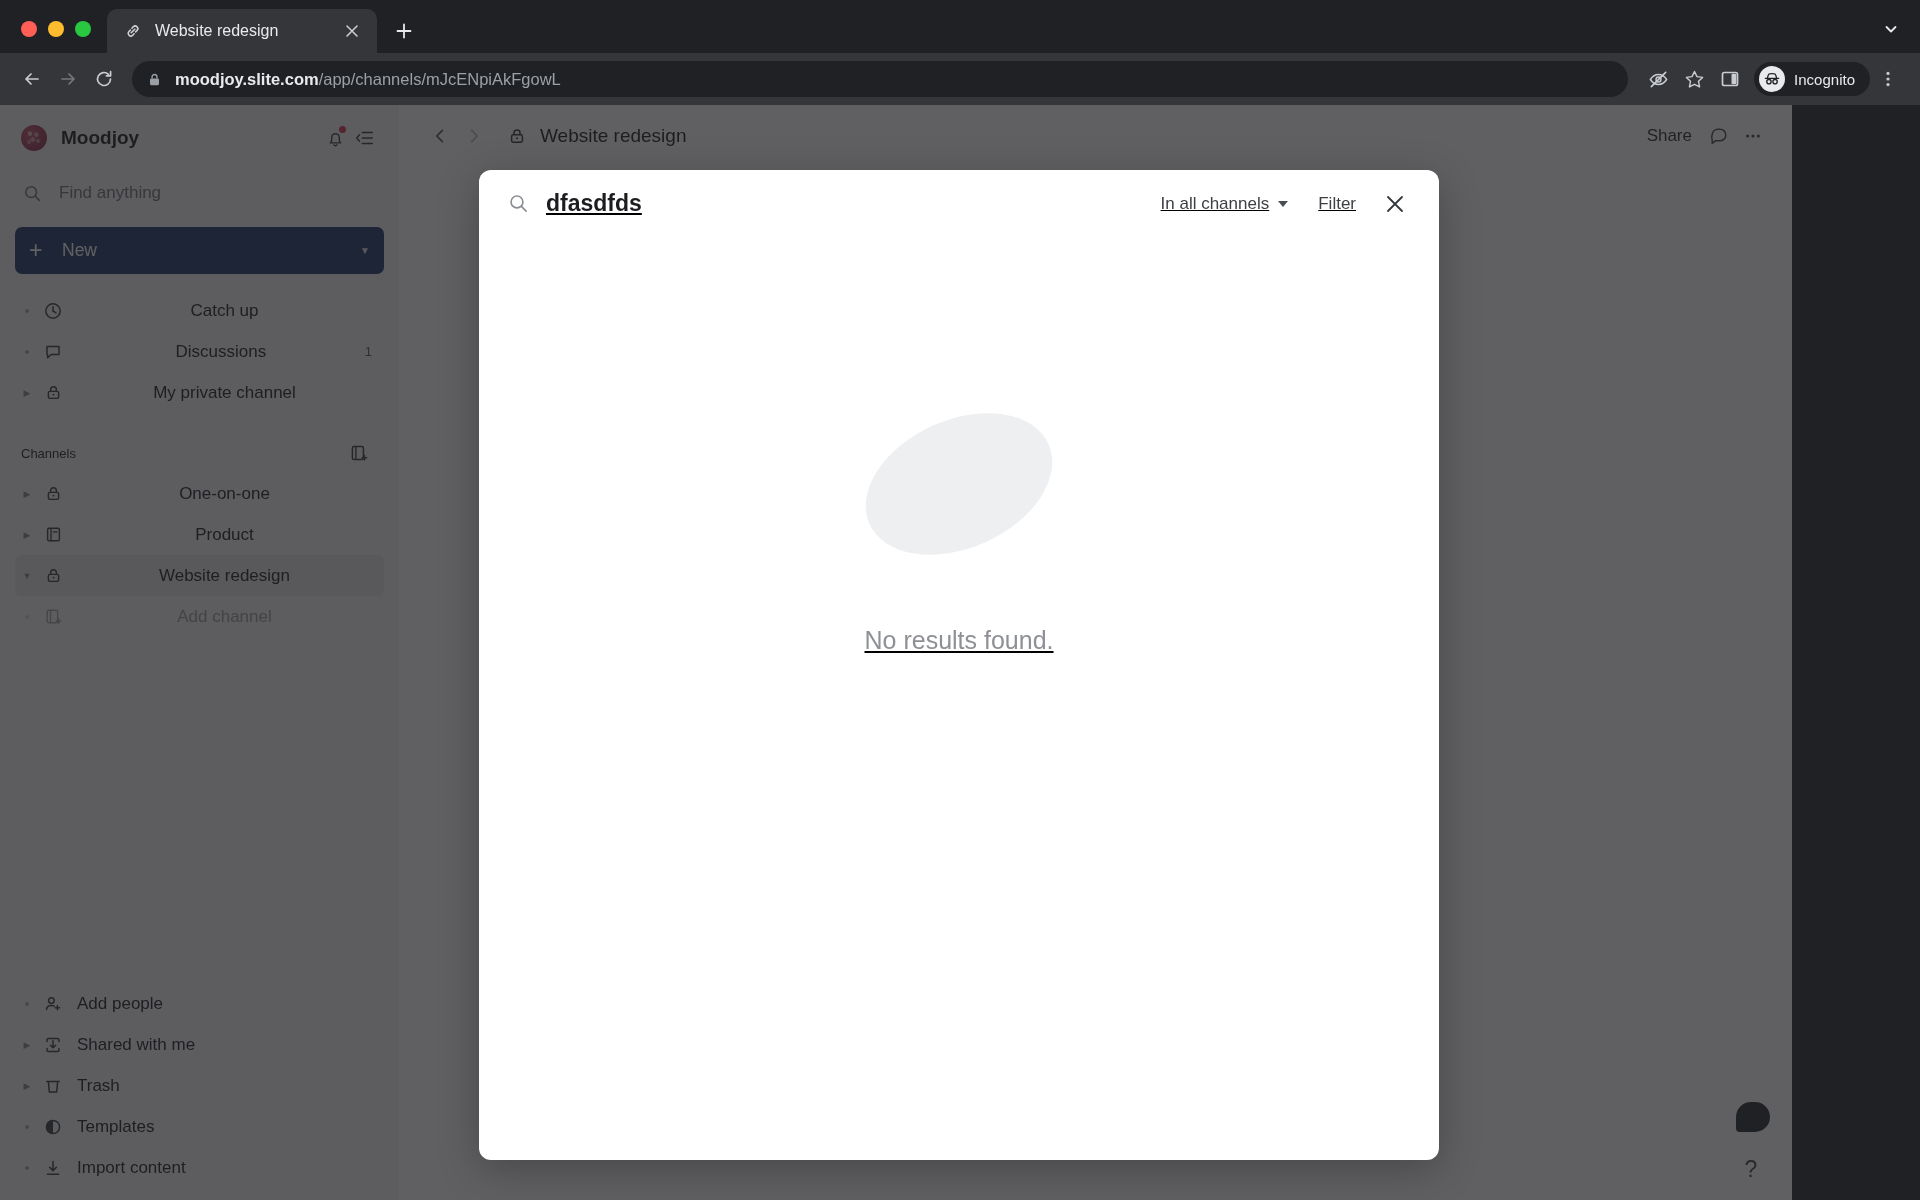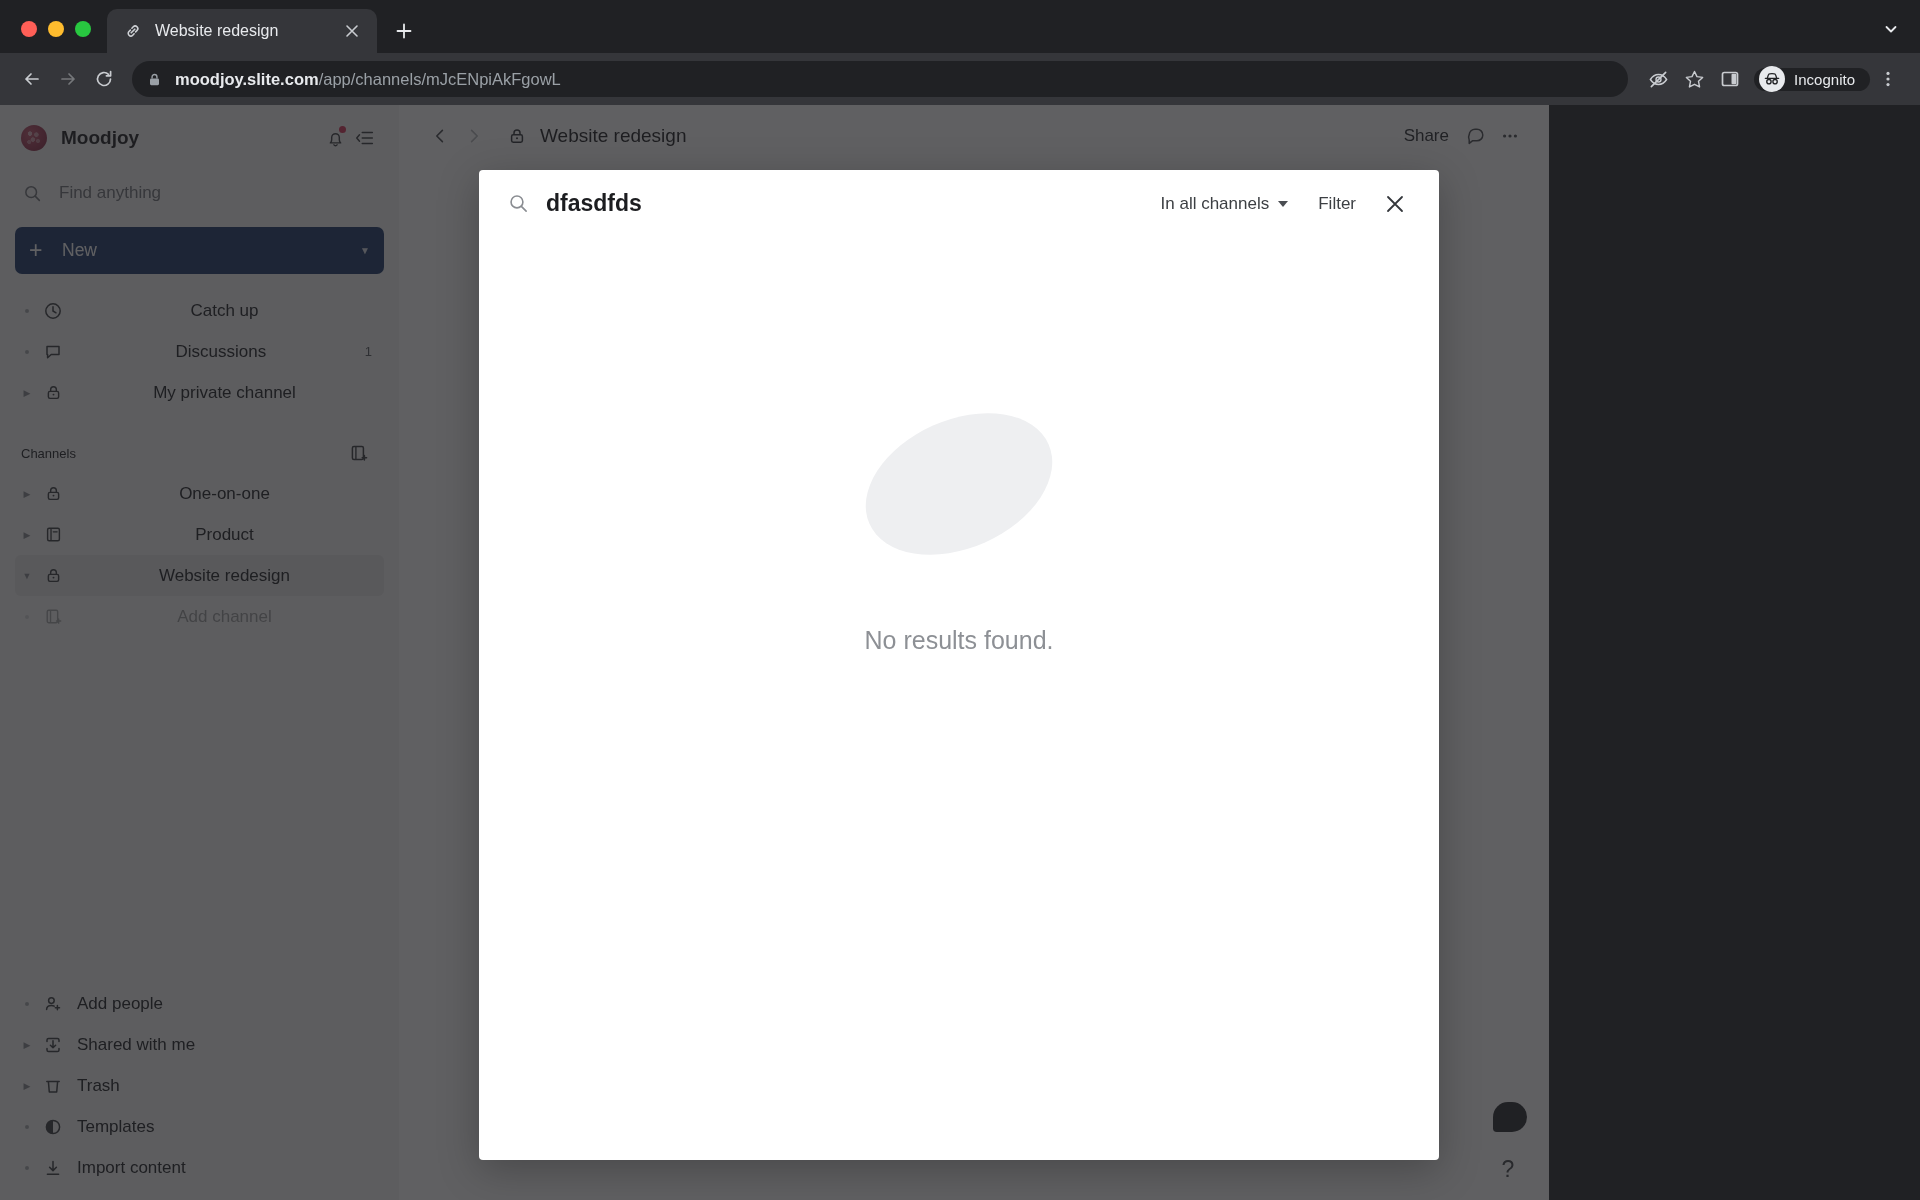--- a/index.html
+++ b/index.html
@@ -76,33 +76,33 @@
     padding: 0 15px;
     min-width: 0;
   }
   .omnibox .lockwrap { display: flex; align-items: center; color: #9aa0a6; margin-right: 13px; }
   .url { font-size: 16.5px; white-space: nowrap; overflow: hidden; }
   .url .host { color: #e8eaed; font-weight: bold; }
   .url .path { color: #9aa0a6; }
   .incognito-pill {
     display: flex; align-items: center; gap: 9px;
     background: #202124; border-radius: 18px;
-    height: 23px; padding: 0 15px 0 5px; margin-left: 6px;
+    height: 34px; padding: 0 15px 0 5px; margin-left: 6px;
   }
   .incog-avatar {
     width: 26px; height: 26px; border-radius: 50%;
     background: #e8eaed; display: flex;
     align-items: center; justify-content: center;
   }
   .incog-label { color: #e8eaed; font-size: 15px; }
 
   
   .app {
     position: absolute; left: 0; top: 105px;
-    width: 1549px; height: 1095px;
+    width: 1792px; height: 1095px;
     background: #22c55e; overflow: hidden; padding-left: 44px;
   }
 
   .sidebar {
     position: absolute; left: 0; top: 0;
     width: 399px; height: 1095px;
     background: #f4f4f4;
     padding: 0 15px;
   }
   .sb-head {
@@ -227,24 +227,25 @@
 
   
   .overlay {
     position: absolute; left: 0; top: 0;
     width: 1920px; height: 1095px;
     background: rgba(28,29,32,.70);
   }
   .modal {
     position: absolute; left: 479px; top: 65px;
     width: 960px; height: 990px;
-    background: #fff; border-radius: 4px;
+    background: #fff; border-radius: 12px;
     box-shadow: 0 10px 40px rgba(0,0,0,.25);
     display: flex; flex-direction: column;
     overflow: hidden;
+    text-decoration: underline;
   }
   .modal-head {
     height: 67px; display: flex; align-items: center;
     padding: 0 33px 0 29px; flex: 0 0 67px;
   }
   .mh-search { color: #8a8d92; display: flex; align-items: center; }
   .mh-query {
     font-size: 23px; font-weight: bold; color: #1c1d20;
     margin-left: 17px; flex: 1;
   }

